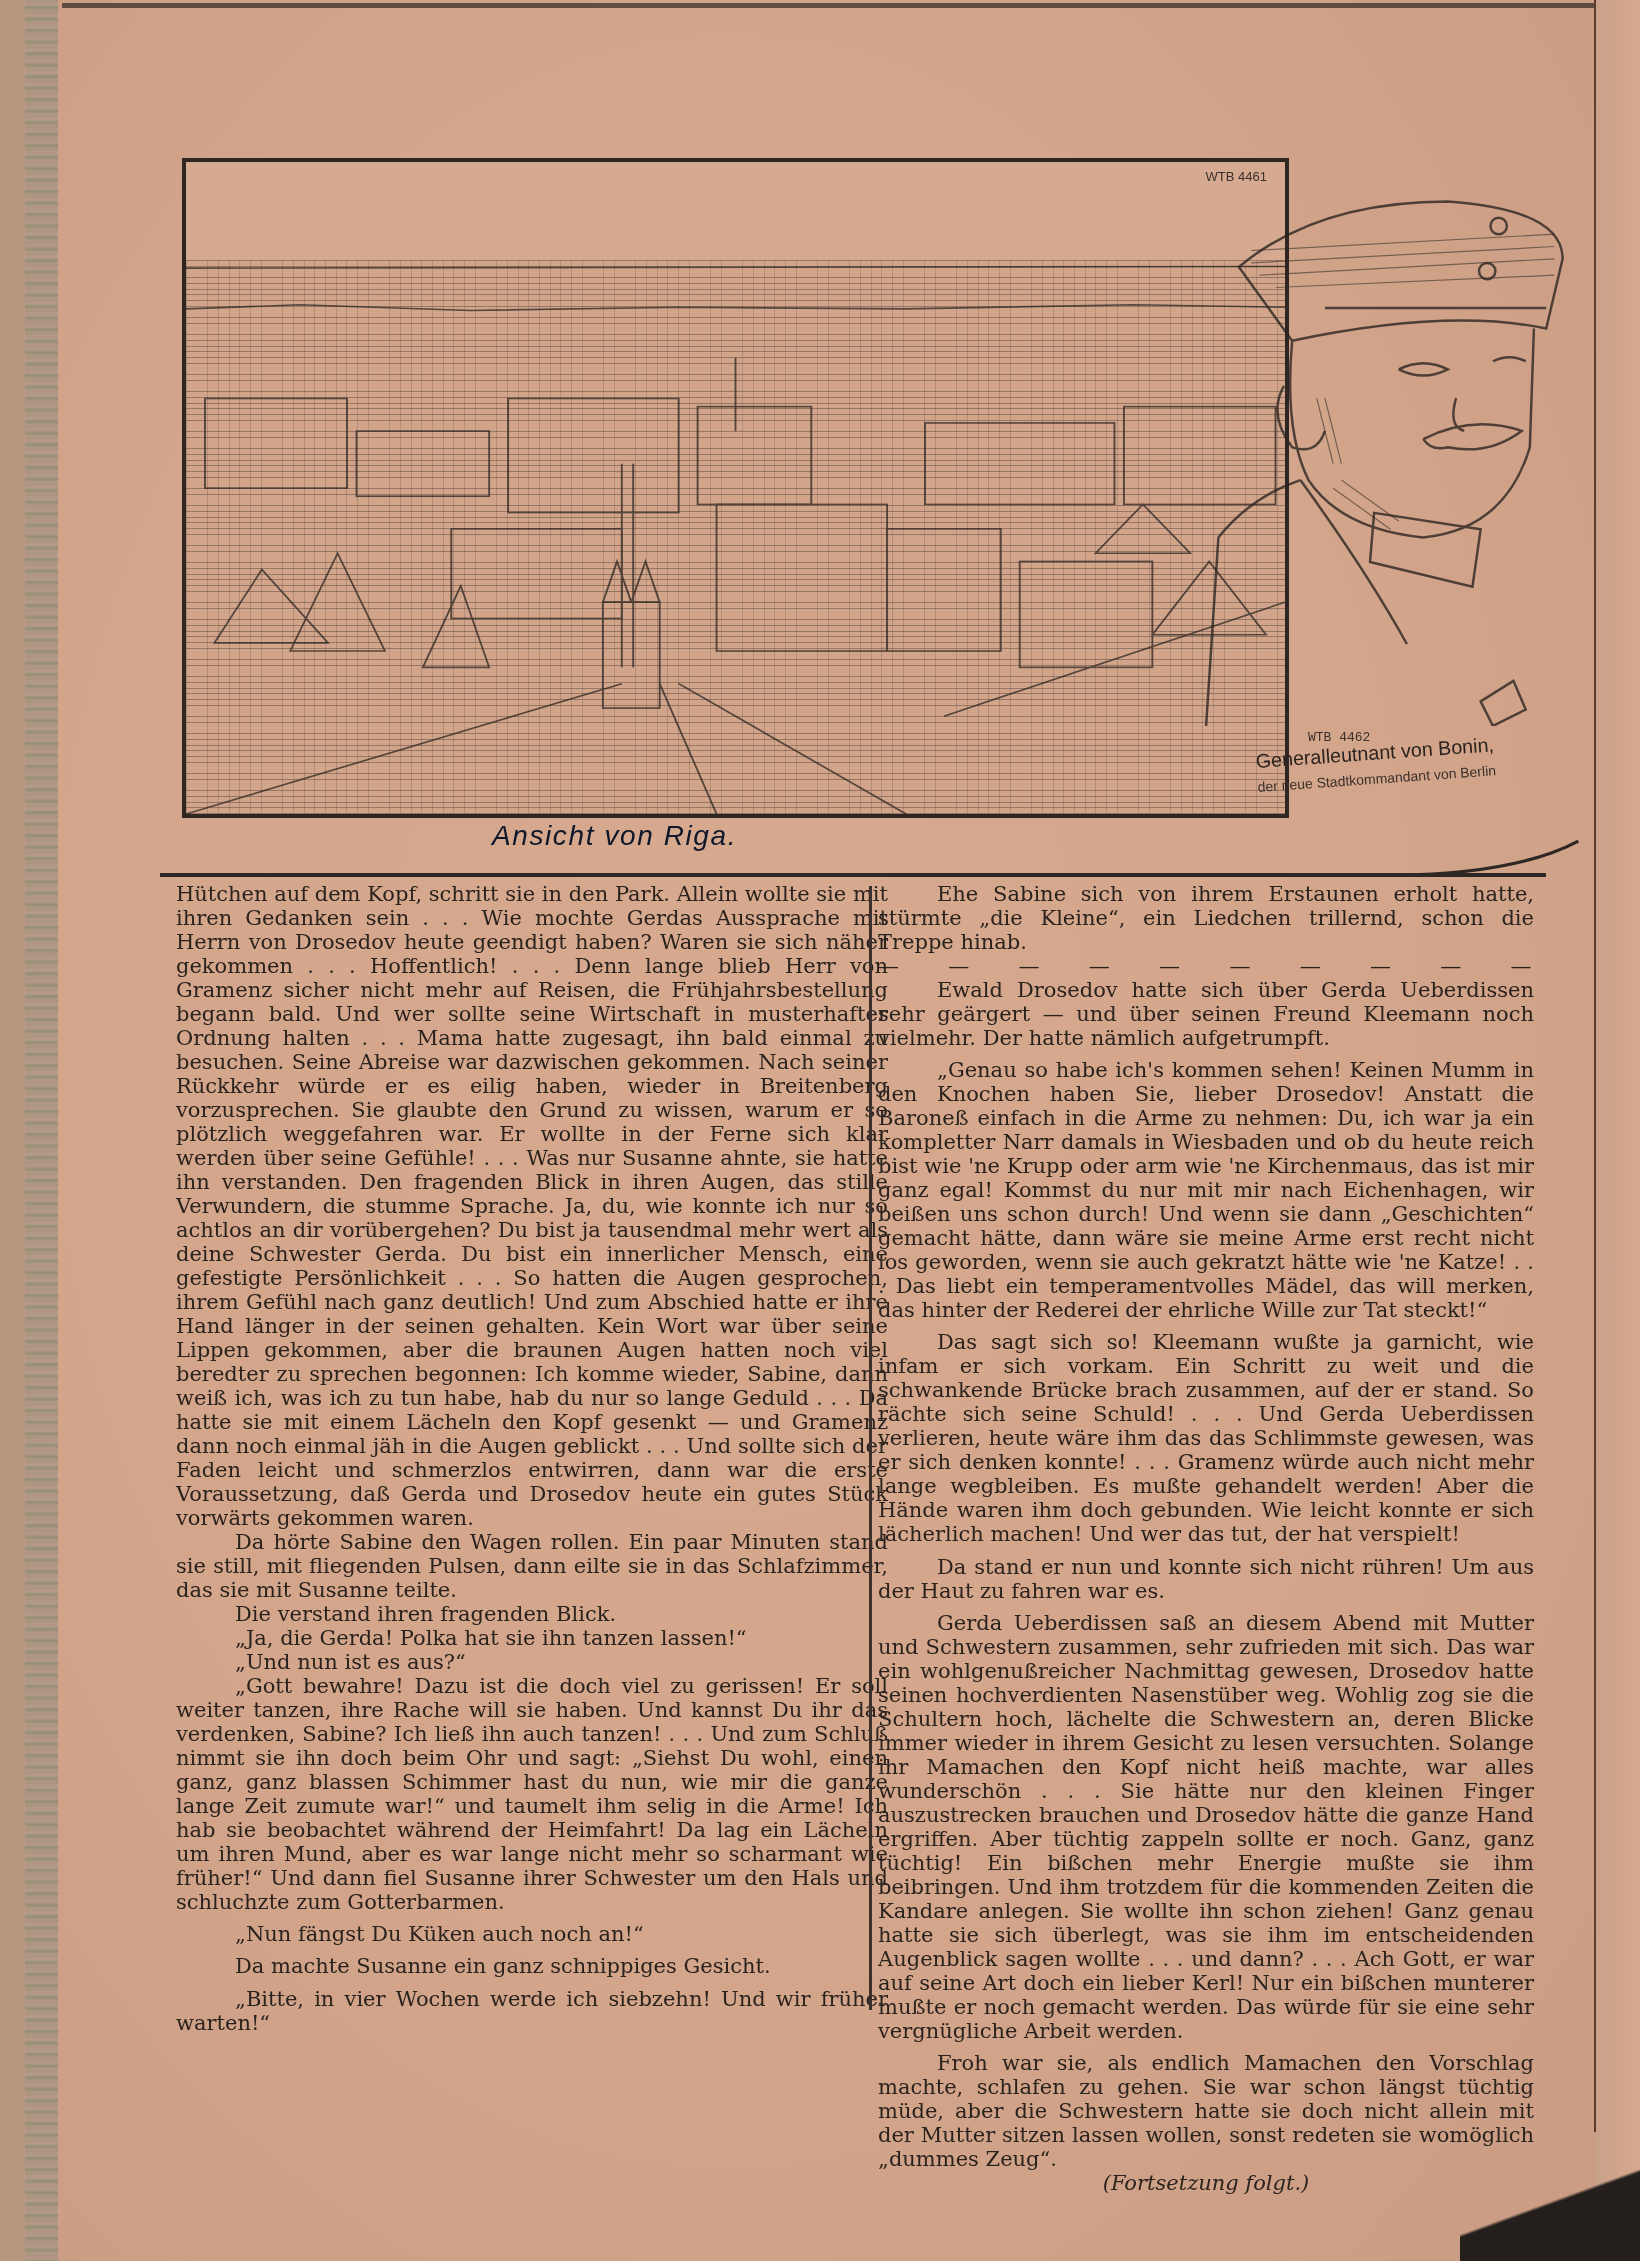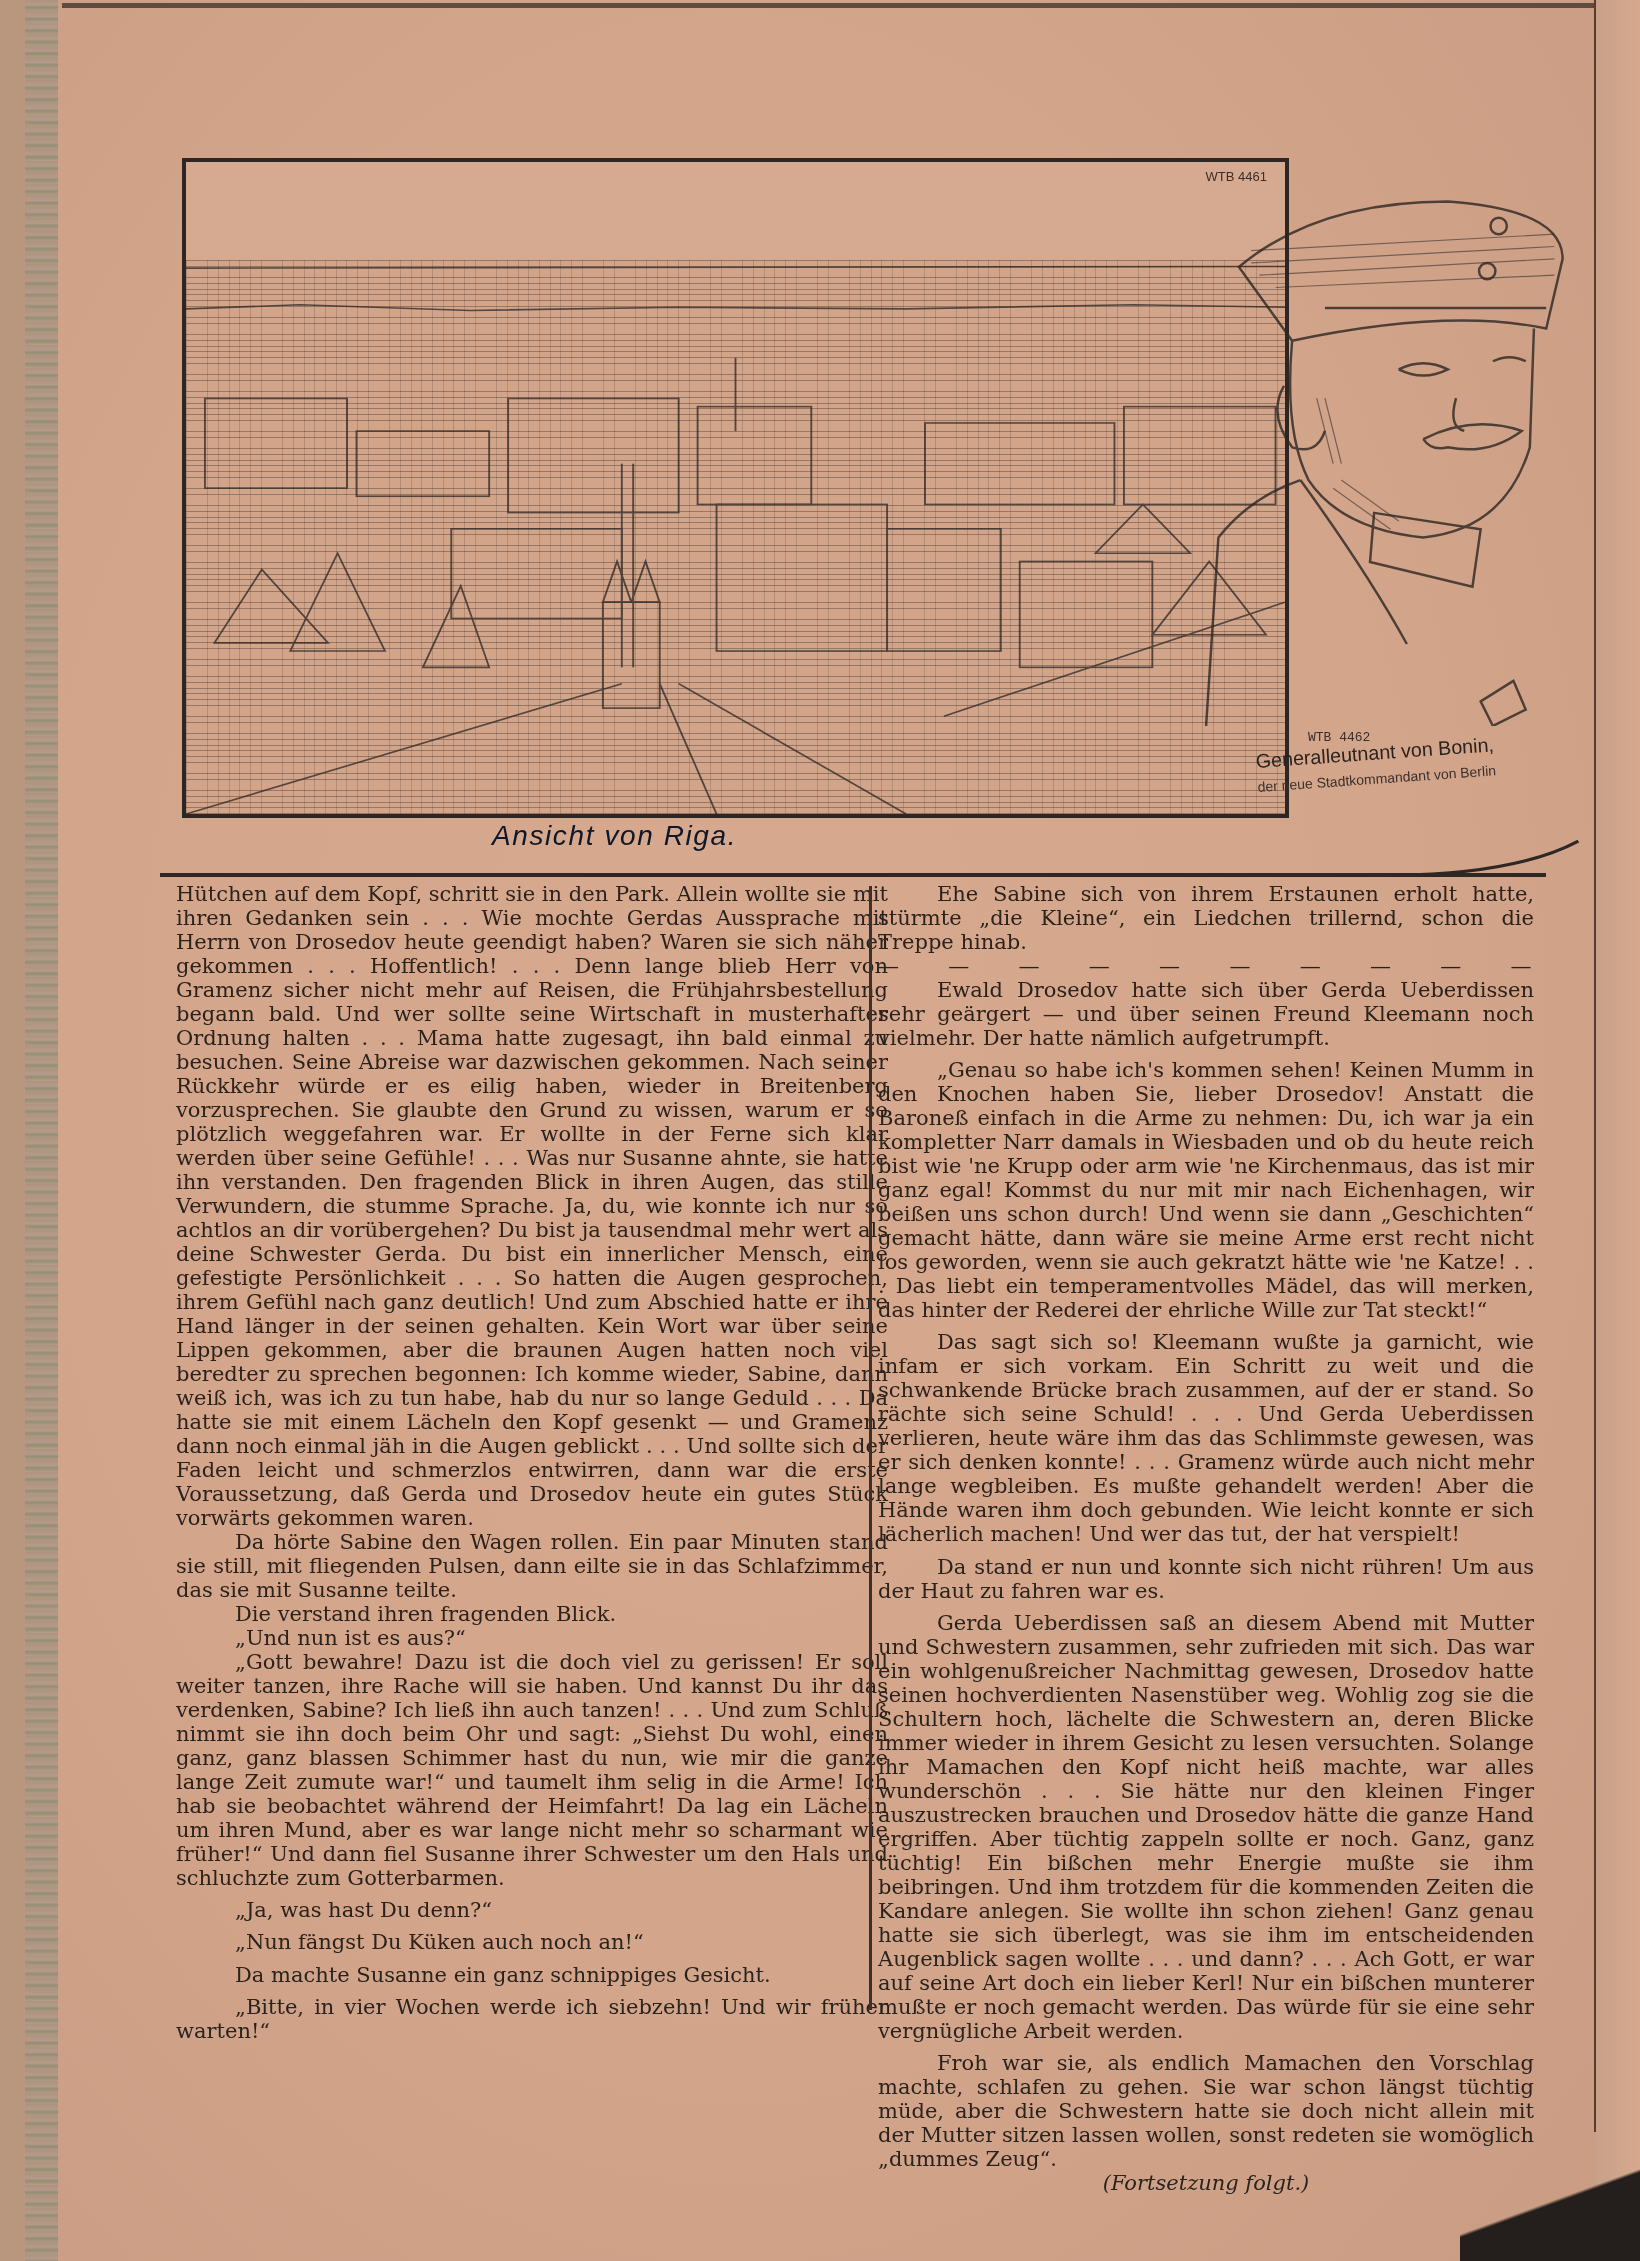--- a/index.html
+++ b/index.html
@@ -200,23 +200,23 @@
 
 <div class="header-rule"></div>
 <svg class="header-rule-curve" viewBox="0 0 230 60">
   <path d="M0,47 Q150,45 225,5" stroke="#2f2723" stroke-width="4" fill="none"></path>
 </svg>
 
 <div class="column col-left">
   <p>Hütchen auf dem Kopf, schritt sie in den Park. Allein wollte sie mit ihren Gedanken sein . . . Wie mochte Gerdas Aussprache mit Herrn von Drosedov heute geendigt haben? Waren sie sich näher gekommen . . . Hoffentlich! . . . Denn lange blieb Herr von Gramenz sicher nicht mehr auf Reisen, die Frühjahrsbestellung begann bald. Und wer sollte seine Wirtschaft in musterhafter Ordnung halten . . . Mama hatte zugesagt, ihn bald einmal zu besuchen. Seine Abreise war dazwischen gekommen. Nach seiner Rückkehr würde er es eilig haben, wieder in Breitenberg vorzusprechen. Sie glaubte den Grund zu wissen, warum er so plötzlich weggefahren war. Er wollte in der Ferne sich klar werden über seine Gefühle! . . . Was nur Susanne ahnte, sie hatte ihn verstanden. Den fragenden Blick in ihren Augen, das stille Verwundern, die stumme Sprache. Ja, du, wie konnte ich nur so achtlos an dir vorübergehen? Du bist ja tausendmal mehr wert als deine Schwester Gerda. Du bist ein innerlicher Mensch, eine gefestigte Persönlichkeit . . . So hatten die Augen gesprochen, ihrem Gefühl nach ganz deutlich! Und zum Abschied hatte er ihre Hand länger in der seinen gehalten. Kein Wort war über seine Lippen gekommen, aber die braunen Augen hatten noch viel beredter zu sprechen begonnen: Ich komme wieder, Sabine, dann weiß ich, was ich zu tun habe, hab du nur so lange Geduld . . . Da hatte sie mit einem Lächeln den Kopf gesenkt — und Gramenz dann noch einmal jäh in die Augen geblickt . . . Und sollte sich der Faden leicht und schmerzlos entwirren, dann war die erste Voraussetzung, daß Gerda und Drosedov heute ein gutes Stück vorwärts gekommen waren.</p>
   <p class="ind">Da hörte Sabine den Wagen rollen. Ein paar Minuten stand sie still, mit fliegenden Pulsen, dann eilte sie in das Schlafzimmer, das sie mit Susanne teilte.</p>
   <p class="ind">Die verstand ihren fragenden Blick.</p>
+  <p class="ind">„Ja, die Gerda! Polka hat sie ihn tanzen lassen!“</p>
   <p class="ind">„Und nun ist es aus?“</p>
   <p class="ind">„Gott bewahre! Dazu ist die doch viel zu gerissen! Er soll weiter tanzen, ihre Rache will sie haben. Und kannst Du ihr das verdenken, Sabine? Ich ließ ihn auch tanzen! . . . Und zum Schluß nimmt sie ihn doch beim Ohr und sagt: „Siehst Du wohl, einen ganz, ganz blassen Schimmer hast du nun, wie mir die ganze lange Zeit zumute war!“ und taumelt ihm selig in die Arme! Ich hab sie beobachtet während der Heimfahrt! Da lag ein Lächeln um ihren Mund, aber es war lange nicht mehr so scharmant wie früher!“ Und dann fiel Susanne ihrer Schwester um den Hals und schluchzte zum Gotterbarmen.</p>
-  <p class="ind gap">„Ja, was hast Du denn?“</p>
   <p class="ind gap">„Nun fängst Du Küken auch noch an!“</p>
   <p class="ind gap">Da machte Susanne ein ganz schnippiges Gesicht.</p>
   <p class="ind gap">„Bitte, in vier Wochen werde ich siebzehn! Und wir früher warten!“</p>
 </div>
 
 <div class="col-divider"></div>
 
 <div class="column col-right">
   <p class="ind">Ehe Sabine sich von ihrem Erstaunen erholt hatte, stürmte „die Kleine“, ein Liedchen trillernd, schon die Treppe hinab.</p>
   <p class="dashes">— — — — — — — — — — — —</p>

